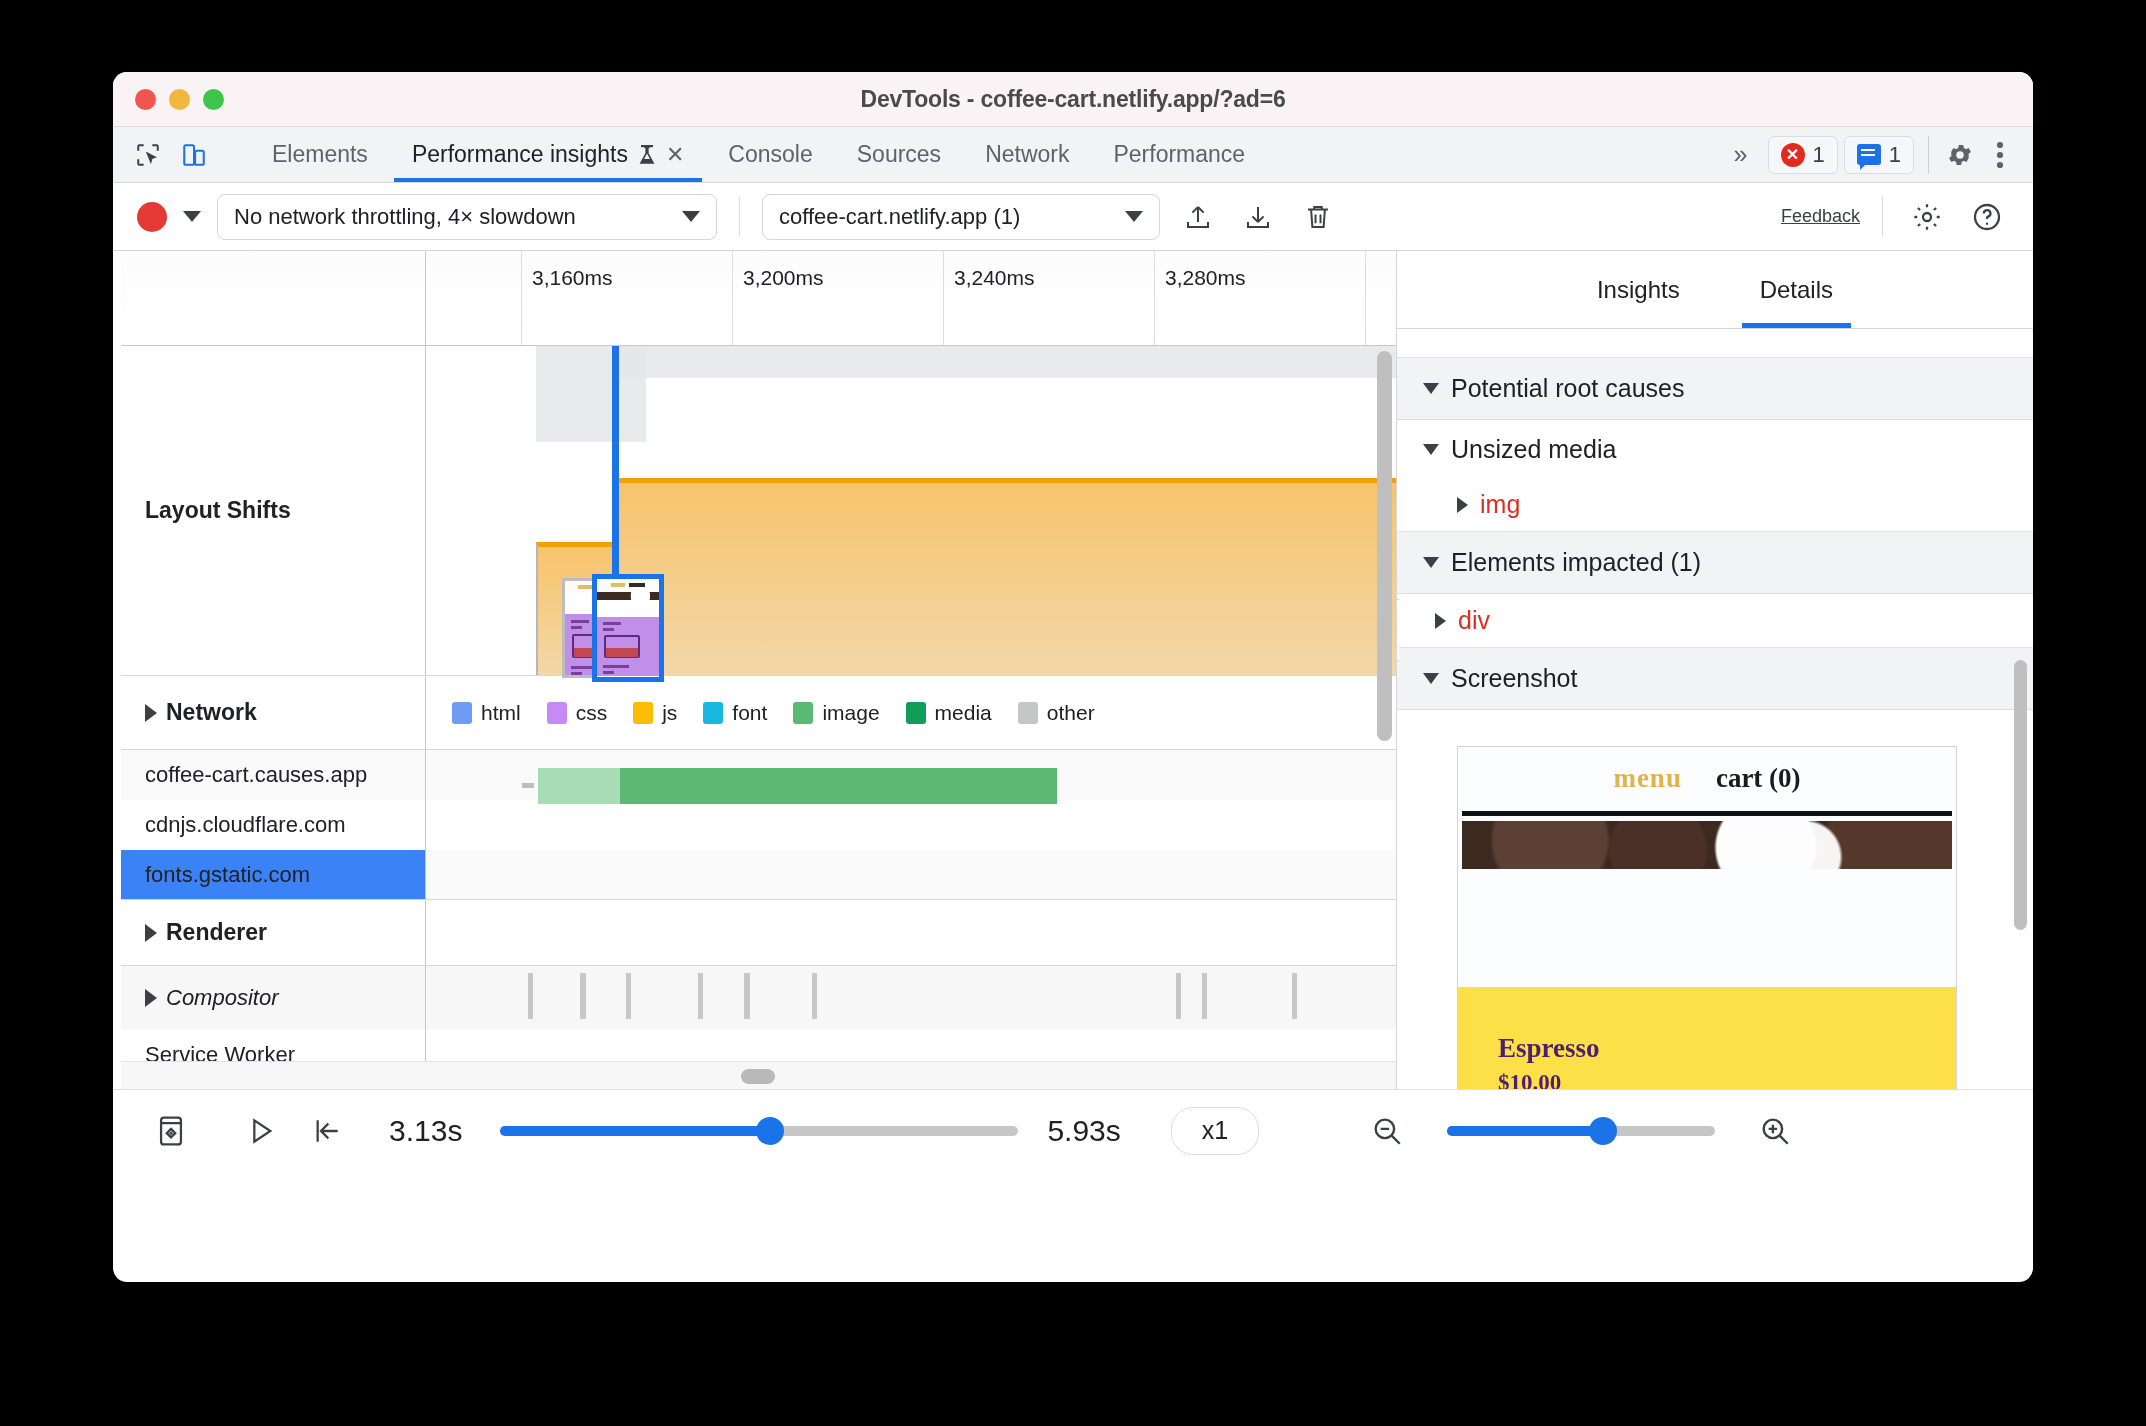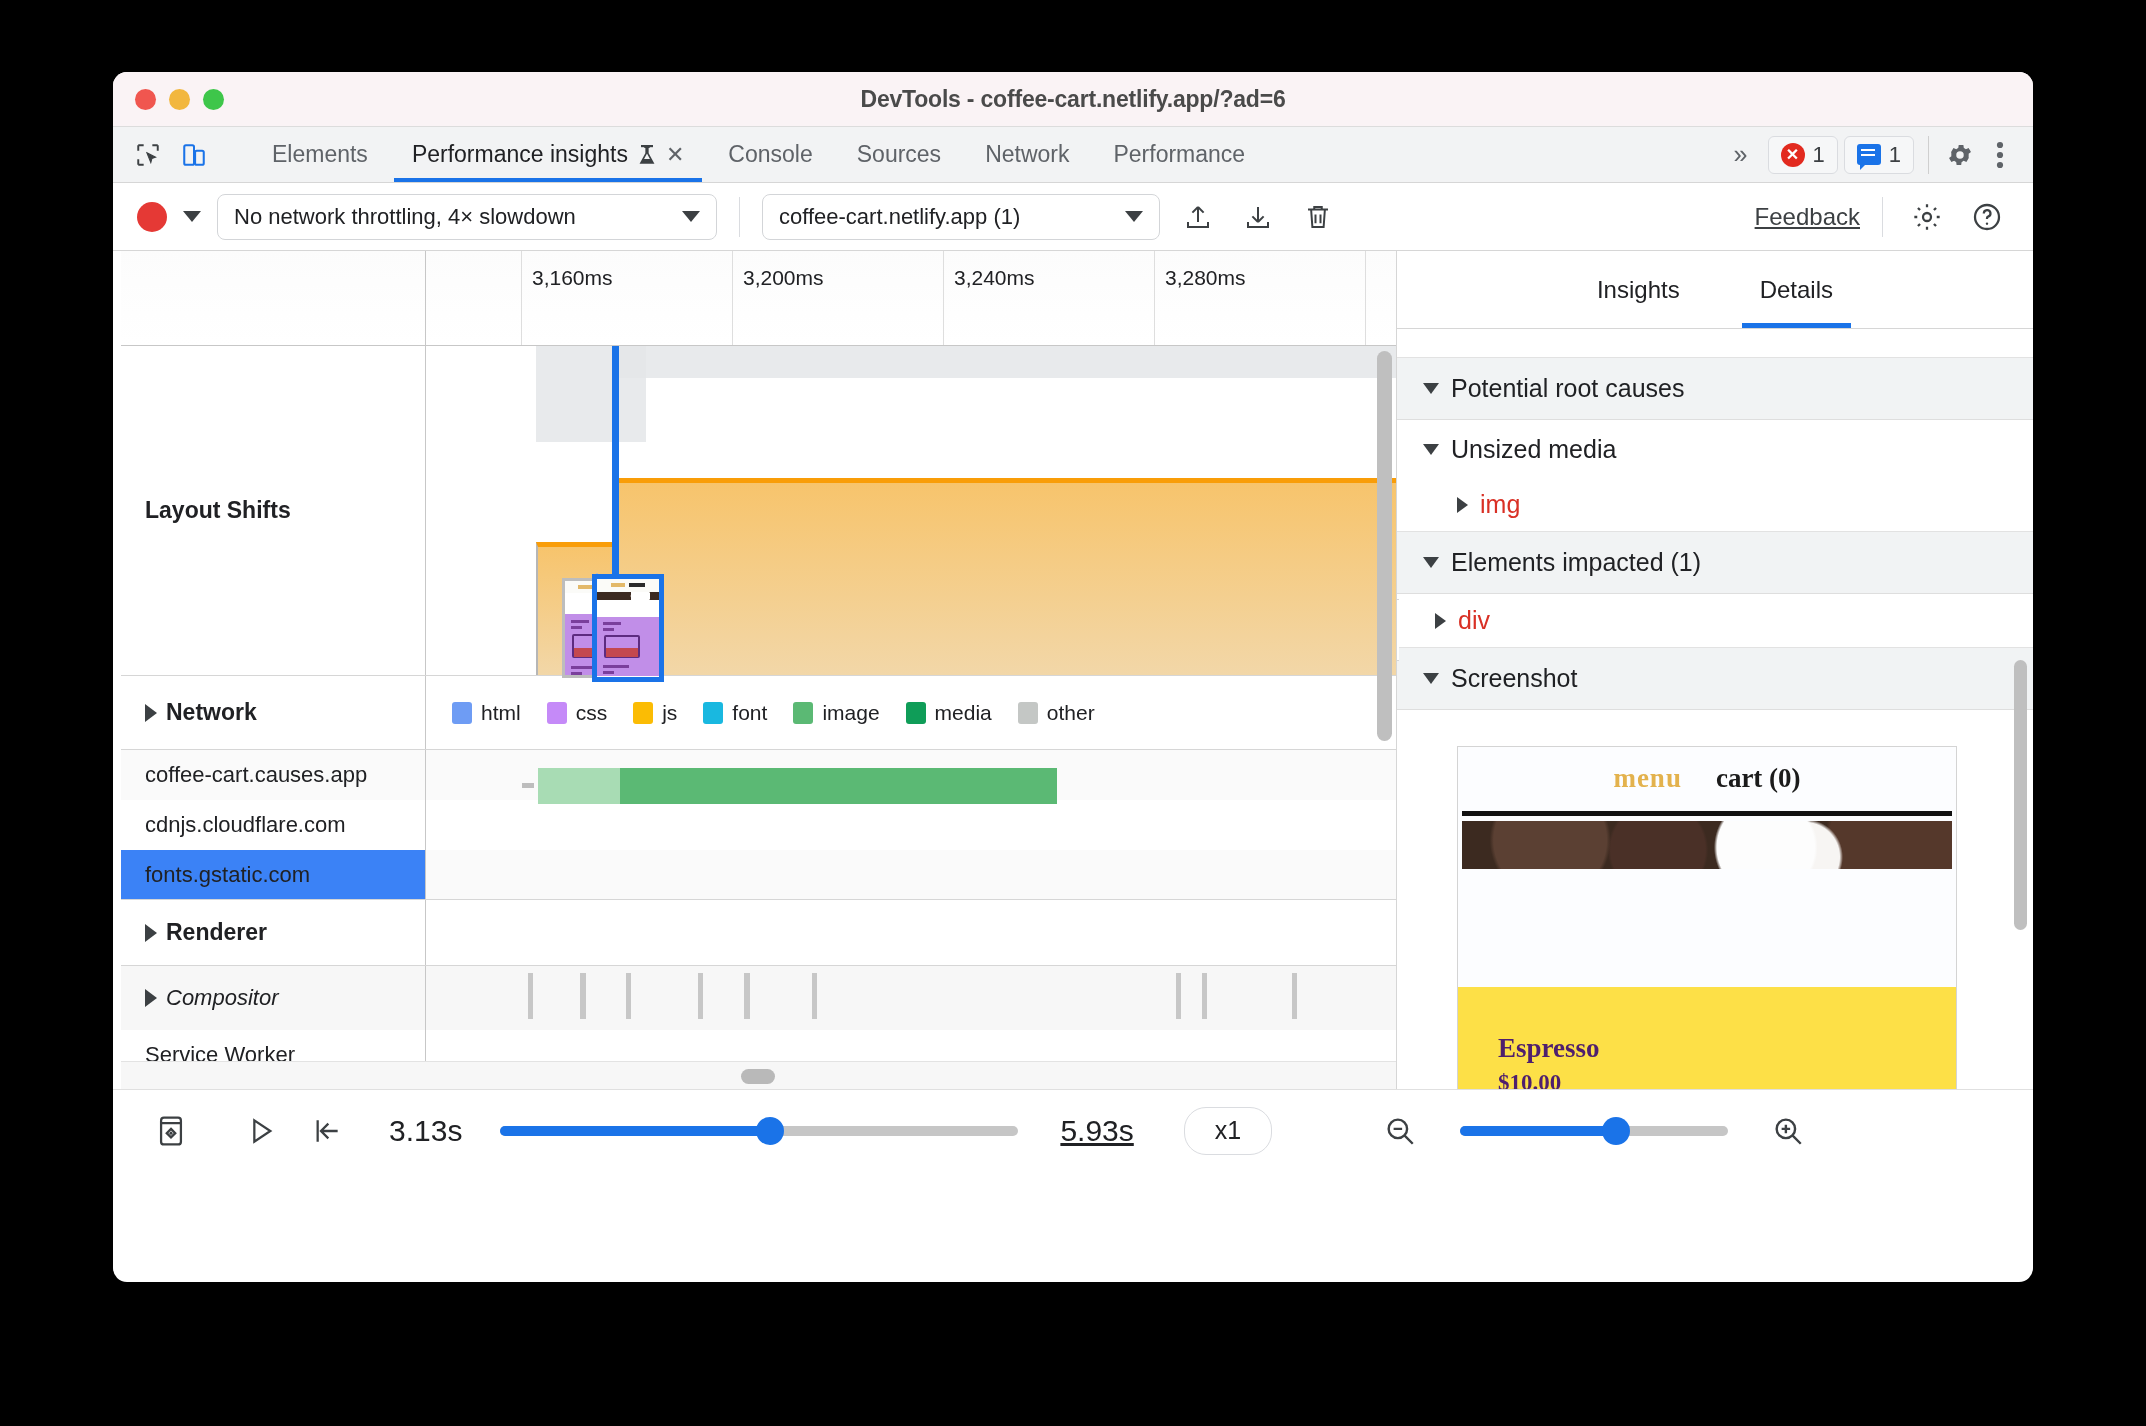--- a/index.html
+++ b/index.html
@@ -95,21 +95,21 @@
   }
   .select {
     display: flex; align-items: center; justify-content: space-between;
     height: 46px; border: 1px solid #d3d5d8; border-radius: 8px;
     padding: 0 16px; font-size: 22px; color: #202124; background: #fff; cursor: pointer;
     gap: 18px;
   }
   .tsep { width: 1px; height: 40px; background: #dadce0; margin: 0 6px; }
   .icon-btn { width: 44px; height: 44px; display:flex;align-items:center;justify-content:center;cursor:pointer; }
   .feedback {
-    margin-left: auto; font-size: 24px; color: #3c4043; text-decoration: underline; cursor: pointer;
+    margin-left: auto; font-size: 18px; color: #3c4043; text-decoration: underline; cursor: pointer;
   }
 
   
   .body {
     display: flex; height: 838px; position: relative; padding-left: 8px;
   }
   .timeline-pane {
     width: 1276px; position: relative; overflow: hidden;
     border-right: 1px solid #d6d6d6; background:#fff;
   }
@@ -709,21 +709,21 @@
       <div class="icon-btn">
         <svg width="32" height="32" viewBox="0 0 24 24" fill="none" stroke="#3c4043" stroke-width="1.7">
           <path d="M5 4v16M20 12H8M13 6.5L7.5 12 13 17.5"></path>
         </svg>
       </div>
       <div class="bb-time" style="margin-left:18px;">3.13s</div>
       <div class="slider" style="width:518px;margin-left:16px;">
         <div class="fill" style="width:52%"></div>
         <div class="knob" style="left:52%"></div>
       </div>
-      <div class="bb-time" style="margin-left:20px;text-decoration:underline;">5.93s</div>
+      <div class="bb-time" style="margin-left:7px;">5.93s</div>
       <div class="pill" style="margin-left:28px;">x1</div>
       <div class="icon-btn" style="margin-left:84px;">
         <svg width="34" height="34" viewBox="0 0 24 24" fill="none" stroke="#3c4043" stroke-width="1.7">
           <circle cx="10.5" cy="10.5" r="6.5"></circle>
             <path d="M15.3 15.3L21 21M7.5 10.5h6"></path>
         </svg>
       </div>
       <div class="slider" style="width:268px;margin-left:16px;">
         <div class="fill" style="width:58%"></div>
         <div class="knob" style="left:58%"></div>

